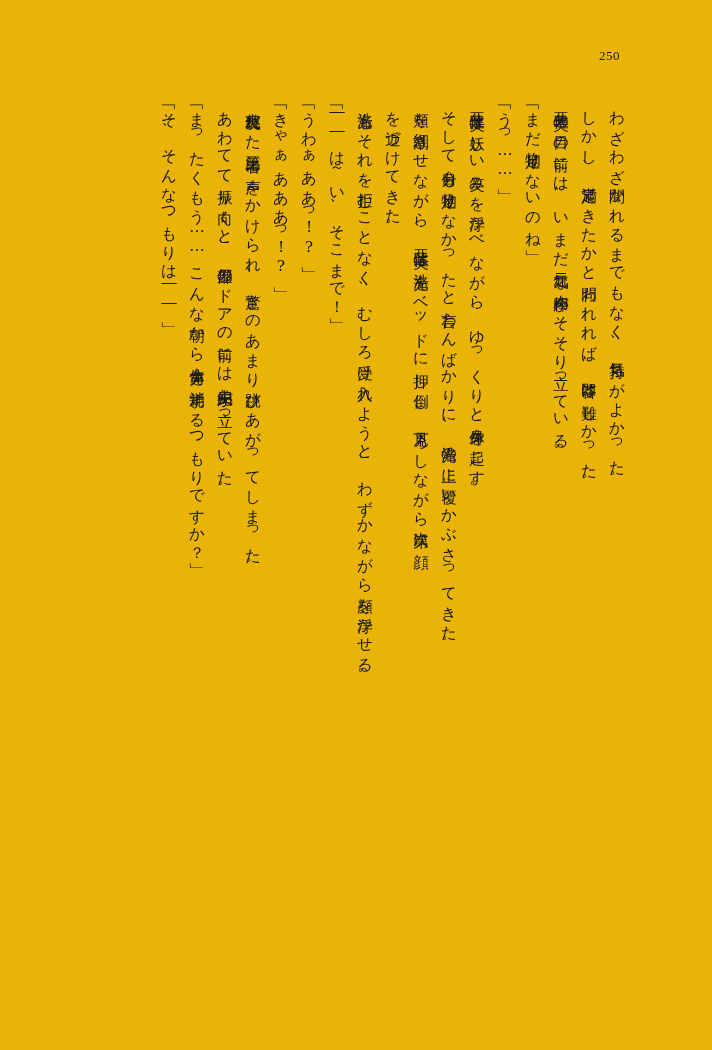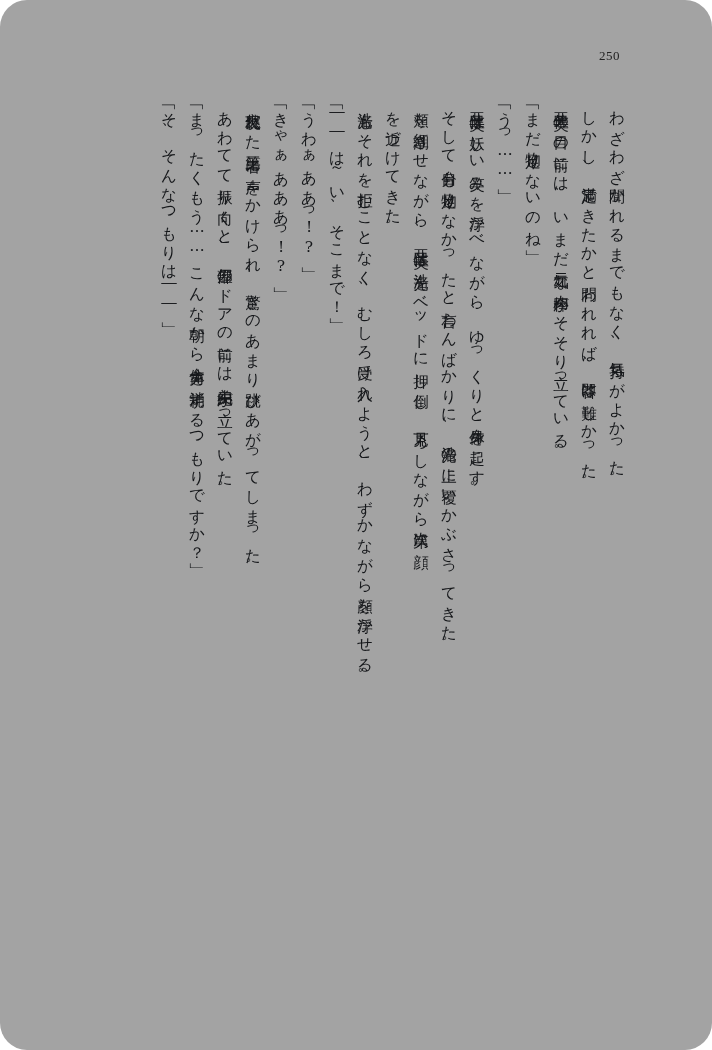--- a/index.html
+++ b/index.html
@@ -12,22 +12,21 @@
     height: 1050px;
     position: relative;
     font-family: "Liberation Serif", "DejaVu Serif", serif;
     color: #1a1a1a;
     overflow: hidden;
   }
 
   .page {
     position: absolute;
     inset: 0;
-    background: #a3a3a3;
-    border-radius: 27px;
+    background: #eab308;
   }
 
   
   .page-number {
     position: absolute;
     top: 48px;
     right: 92px;
     font-size: 13px;
     letter-spacing: 0.5px;
     color: #222;

